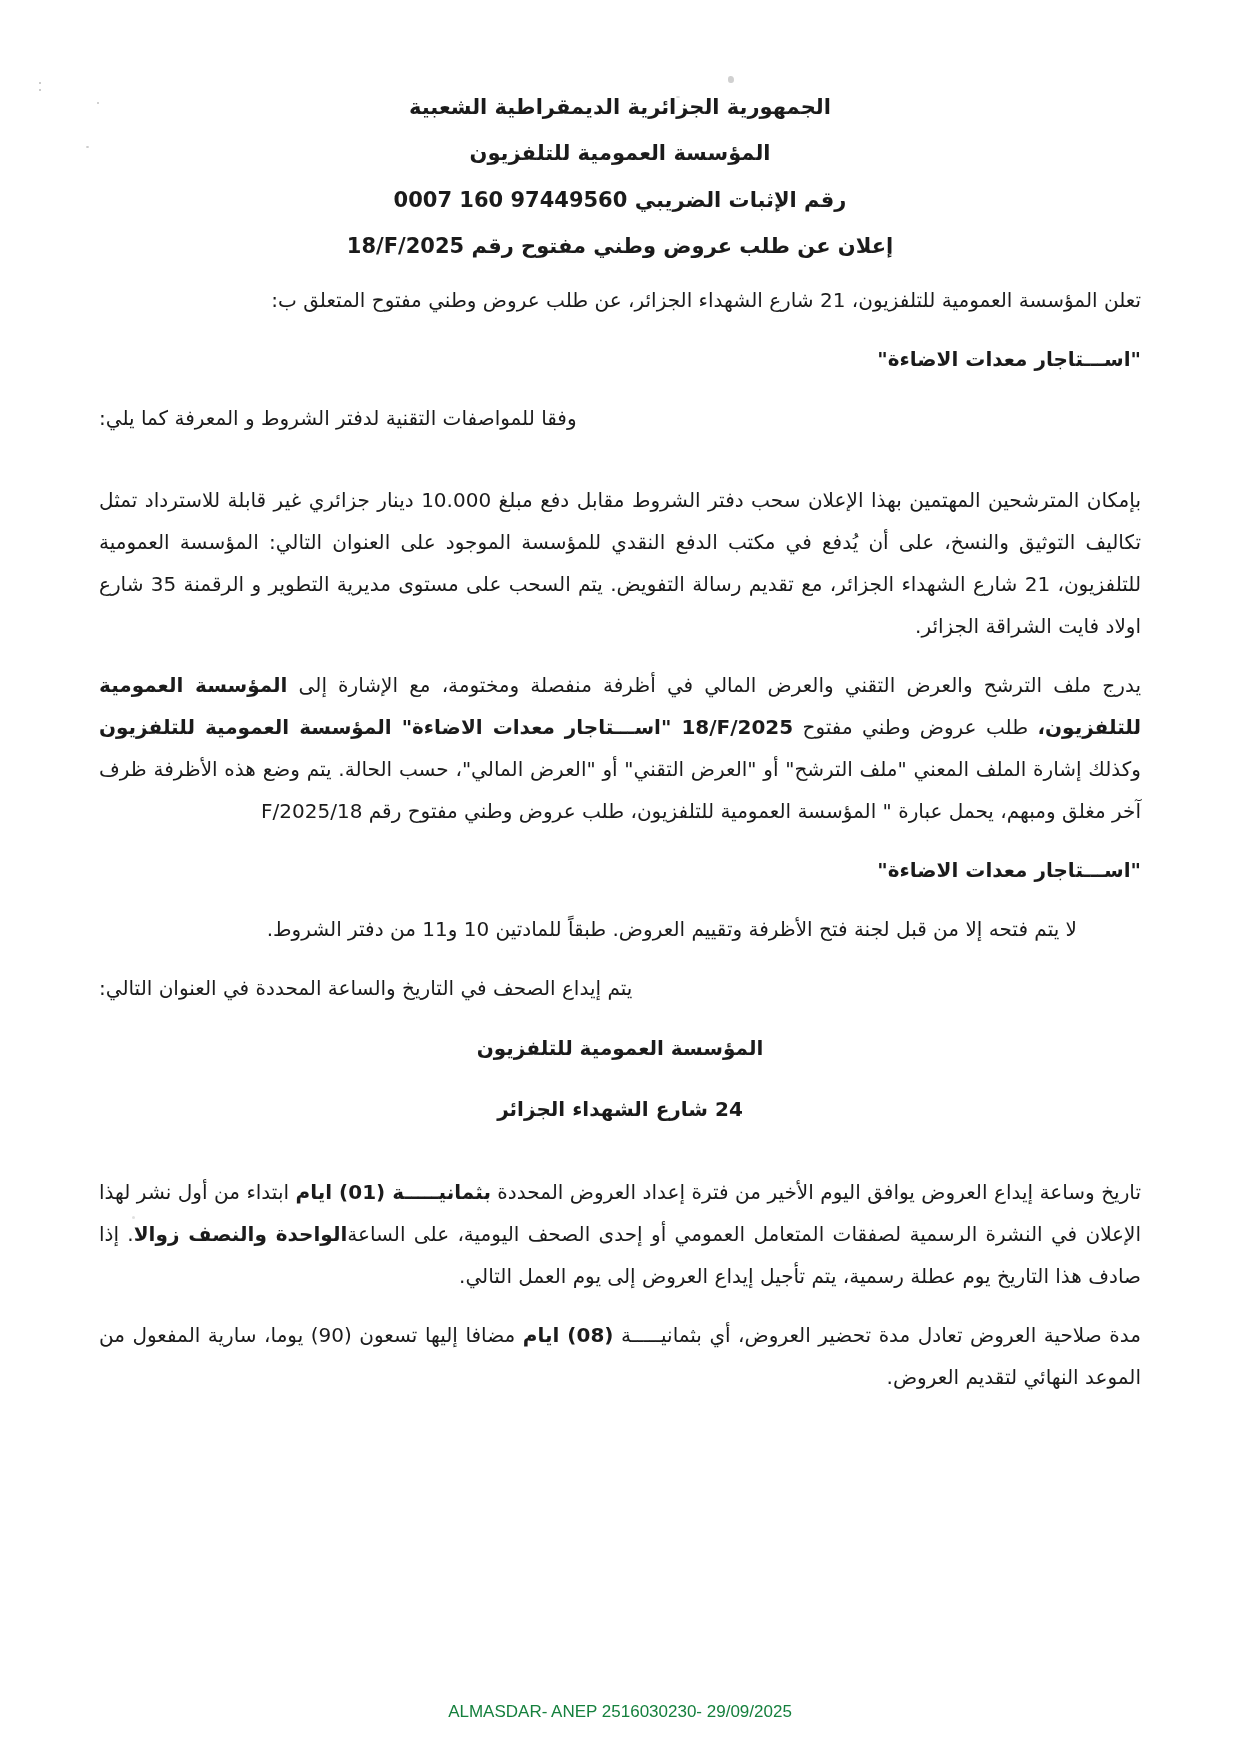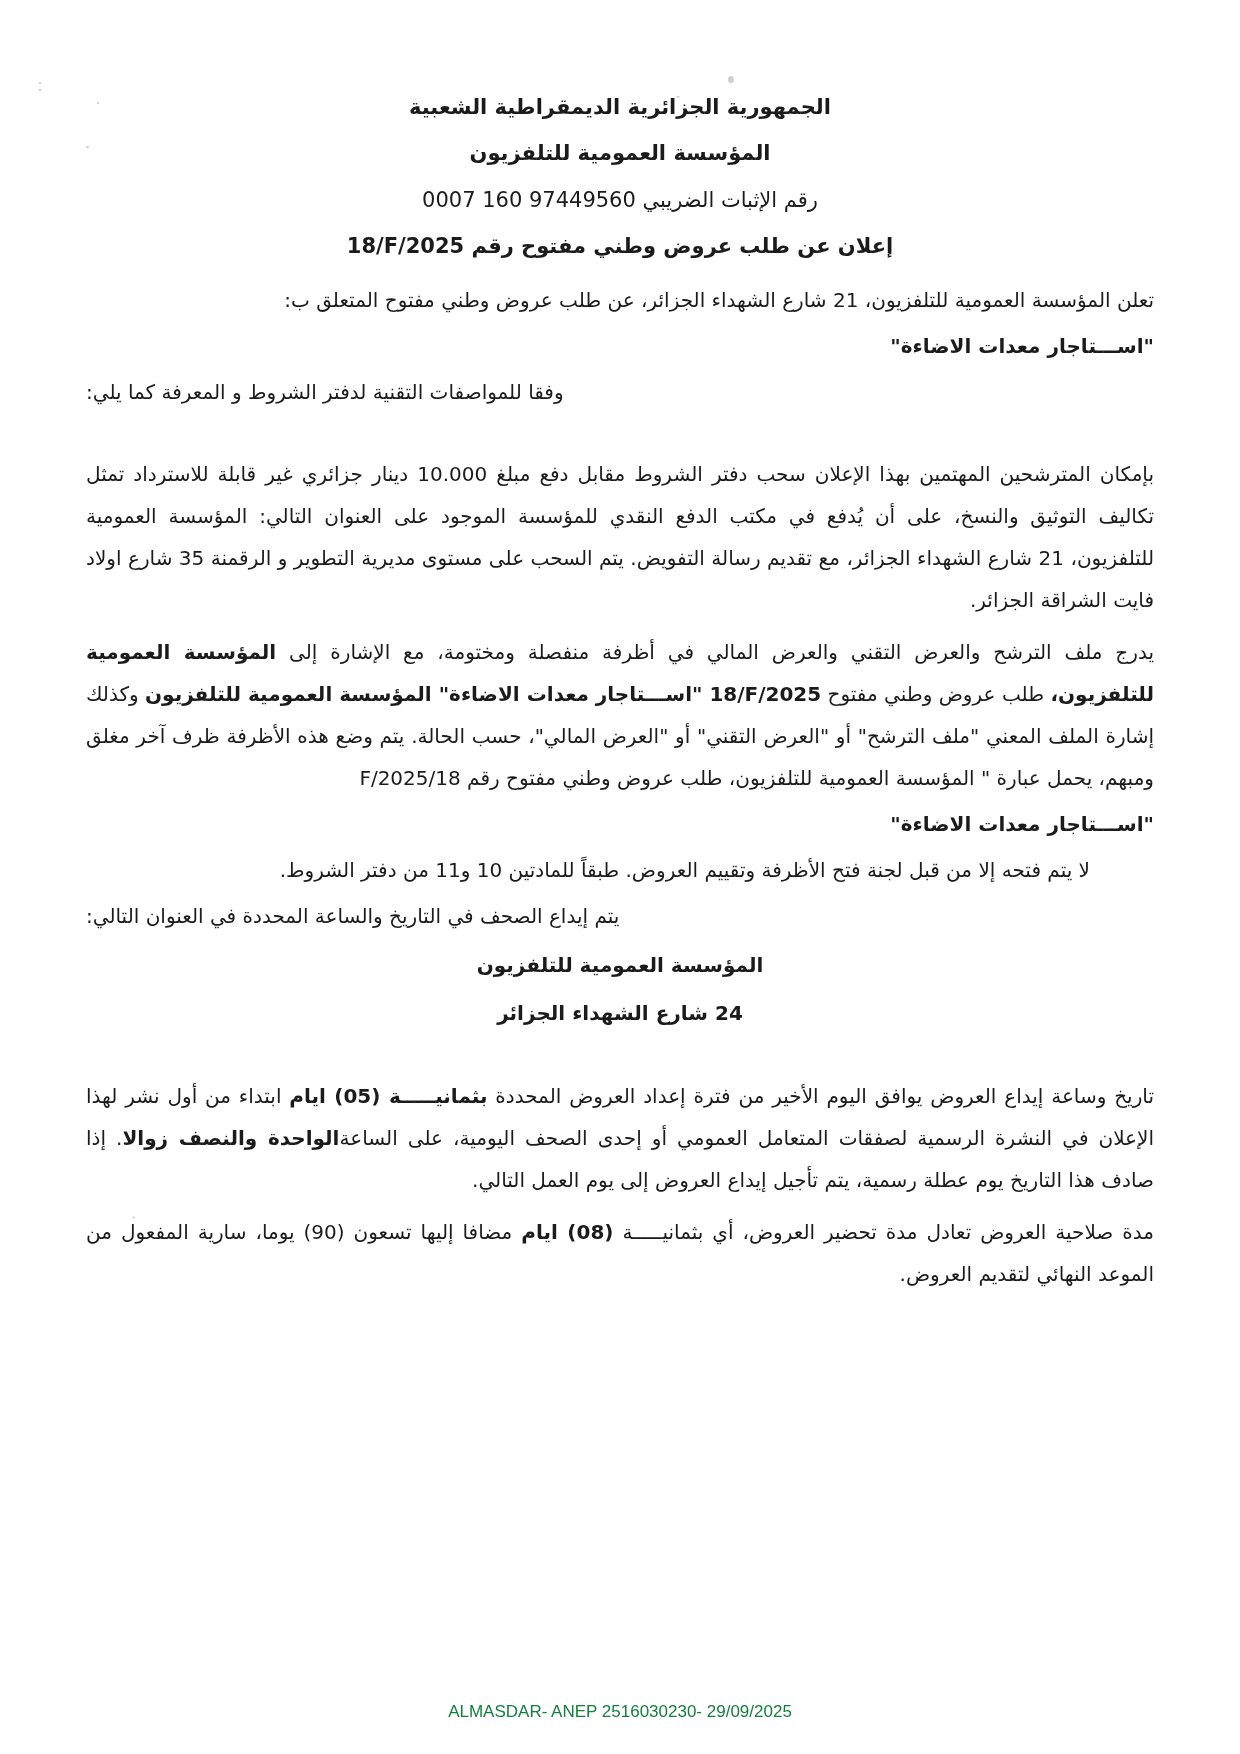--- a/index.html
+++ b/index.html
@@ -9,29 +9,29 @@
     background:#ffffff;
     font-family:"DejaVu Sans",sans-serif;
     color:#1b1b1b;
     overflow:hidden;
   }
   .content{
     position:absolute;
     top:94px;right:82px;left:82px;
     direction:rtl;
   }
-  p{margin:4px;}
+  p{margin:17px;}
   .hline{
     font-size:21px;
     font-weight:bold;
     text-align:center;
     line-height:1.25;
     margin:0 0 20px 0;
   }
-  .hline.regular{font-weight:normal;}
+  .hline.regular{font-weight:bold;}
   .para{
     font-size:20px;
     line-height:2.1;
     text-align:justify;
     text-justify:inter-word;
   }
   .para.right{text-align:left;}
   .subject{
     font-weight:bold;
     text-align:right;
@@ -97,21 +97,21 @@
     <p class="para subject">"اســـتاجار معدات الاضاءة"</p>
 
     <p class="para indent">لا يتم فتحه إلا من قبل لجنة فتح الأظرفة وتقييم العروض. طبقاً للمادتين 10 و11 من دفتر الشروط.</p>
     <p class="para right">يتم إيداع الصحف في التاريخ والساعة المحددة في العنوان التالي:</p>
 
     <div class="addr-block">
       <p class="addr">المؤسسة العمومية للتلفزيون</p>
       <p class="addr">24 شارع الشهداء الجزائر</p>
     </div>
 
-    <p class="para mt-lg"><span>تاريخ وساعة إيداع العروض يوافق اليوم الأخير من فترة إعداد العروض المحددة </span><b>بثمانيـــــة (05) ايام</b><span> ابتداء من أول نشر لهذا الإعلان في النشرة الرسمية لصفقات المتعامل العمومي أو إحدى الصحف اليومية، على الساعة</span><b>الواحدة والنصف زوالا</b><span>. إذا صادف هذا التاريخ يوم عطلة رسمية، يتم تأجيل إيداع العروض إلى يوم العمل التالي.</span></p>
+    <p class="para mt-lg"><span>تاريخ وساعة إيداع العروض يوافق اليوم الأخير من فترة إعداد العروض المحددة </span><b>بثمانيـــــة (01) ايام</b><span> ابتداء من أول نشر لهذا الإعلان في النشرة الرسمية لصفقات المتعامل العمومي أو إحدى الصحف اليومية، على الساعة</span><b>الواحدة والنصف زوالا</b><span>. إذا صادف هذا التاريخ يوم عطلة رسمية، يتم تأجيل إيداع العروض إلى يوم العمل التالي.</span></p>
 
 
     <p class="para mt-md"><span>مدة صلاحية العروض تعادل مدة تحضير العروض، أي بثمانيـــــة </span><b>(08) ايام</b><span> مضافا إليها تسعون (90) يوما، سارية المفعول من الموعد النهائي لتقديم العروض.</span></p>
 
   </div>
 
   <div class="footer">ALMASDAR- ANEP 2516030230- 29/09/2025</div>
 </div>
 
 </body></html>

